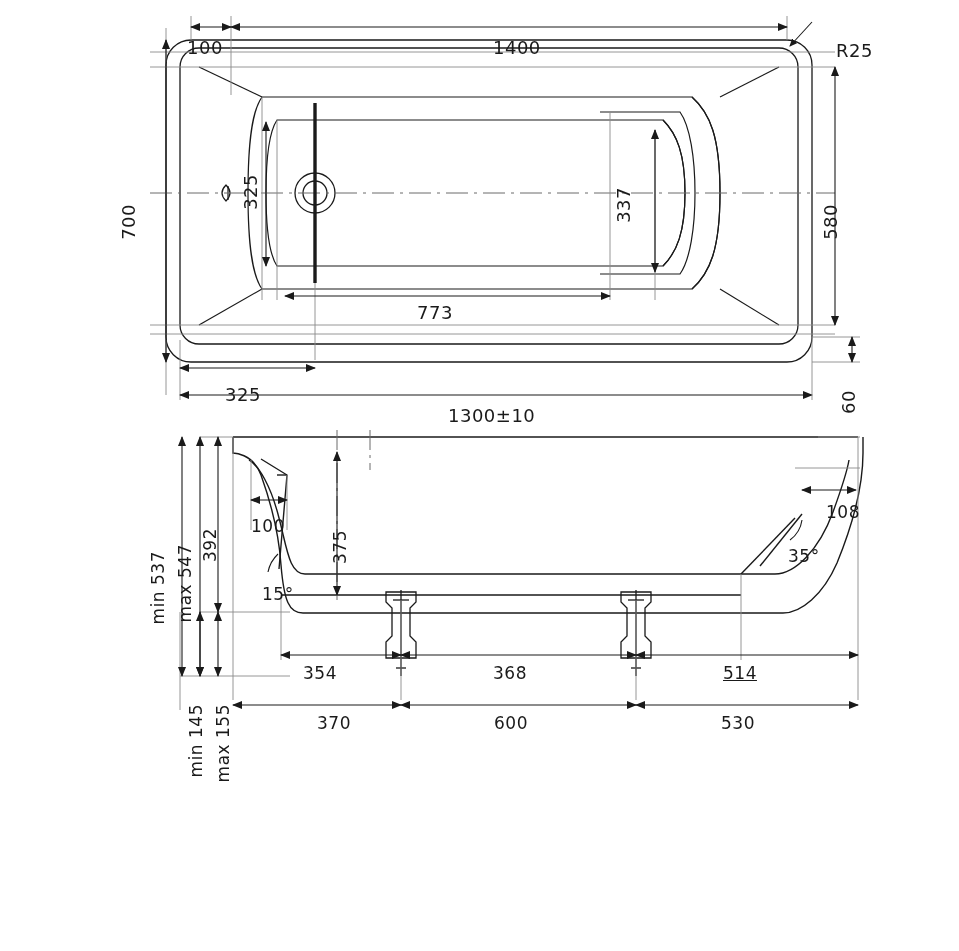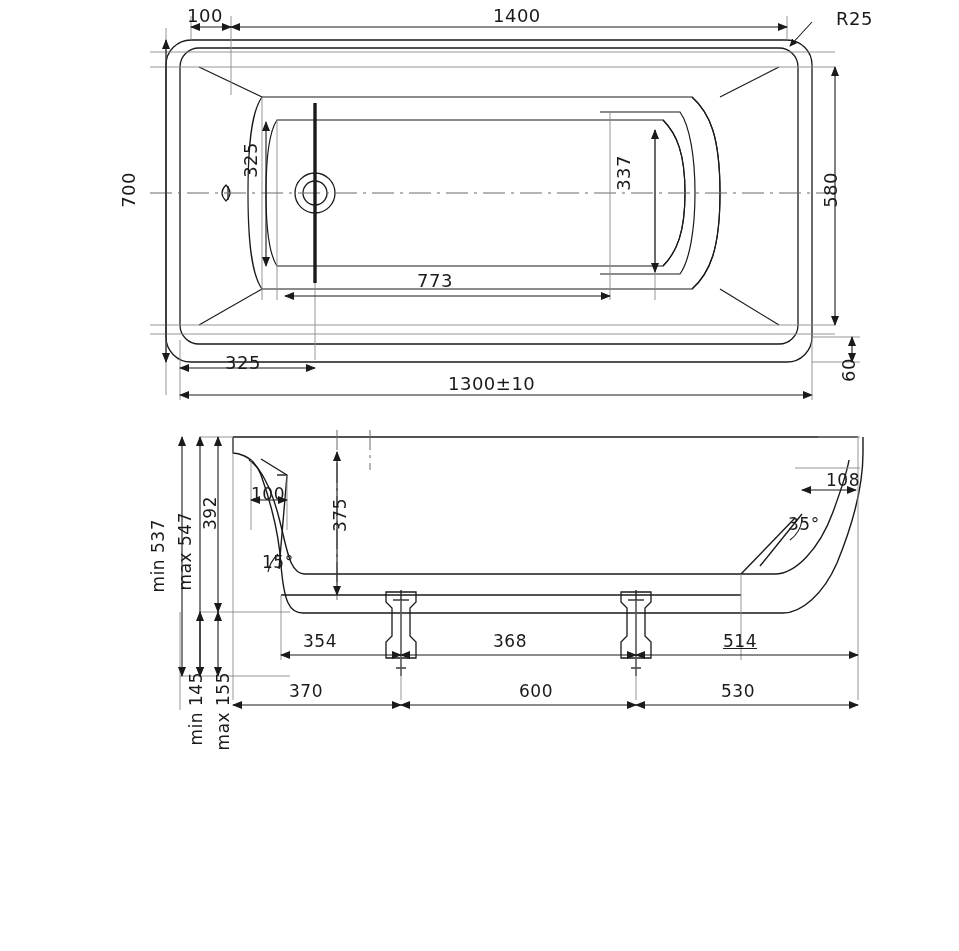--- a/index.html
+++ b/index.html
@@ -10,20 +10,21 @@
     overflow:hidden;
     position:relative;
   }
   #sheet{position:absolute;left:0;top:0;width:959px;height:951px;}
   .dim-text{
     position:absolute;
     font-family:"DejaVu Sans", sans-serif;
     color:#1a1a1a;
     white-space:nowrap;
     letter-spacing:0.5px;
+    margin-top:32px;
   }
   .t18{font-size:18px;}
   .t17{font-size:17px;}
   .vert{writing-mode:vertical-rl;transform:rotate(180deg);}
   
   #footer{position:absolute;left:0;top:790px;width:959px;height:161px;background:#fff;}
 </style>
 </head>
 <body>
 
@@ -239,22 +240,22 @@
 <div class="dim-text t17 vert" style="left:186px;top:672px;">min 145</div>
 <div class="dim-text t17 vert" style="left:213px;top:672px;">max 155</div>
 <div class="dim-text t17" style="left:251px;top:484px;">100</div>
 <div class="dim-text t17 vert" style="left:330px;top:498px;">375</div>
 <div class="dim-text t17" style="left:262px;top:552px;text-align:right;">15°</div>
 <div class="dim-text t17" style="left:788px;top:514px;">35°</div>
 <div class="dim-text t17" style="left:826px;top:470px;">108</div>
 <div class="dim-text t17" style="left:303px;top:631px;">354</div>
 <div class="dim-text t17" style="left:493px;top:631px;">368</div>
 <div class="dim-text t17" style="left:723px;top:631px;text-decoration:underline;">514</div>
-<div class="dim-text t17" style="left:289px;top:681px;">370</div>
-<div class="dim-text t17" style="left:519px;top:681px;">600</div>
+<div class="dim-text t17" style="left:317px;top:681px;">370</div>
+<div class="dim-text t17" style="left:494px;top:681px;">600</div>
 <div class="dim-text t17" style="left:721px;top:681px;">530</div>
 
 <div id="footer">
   
   
   
   
 </div>
 
 </body></html>

